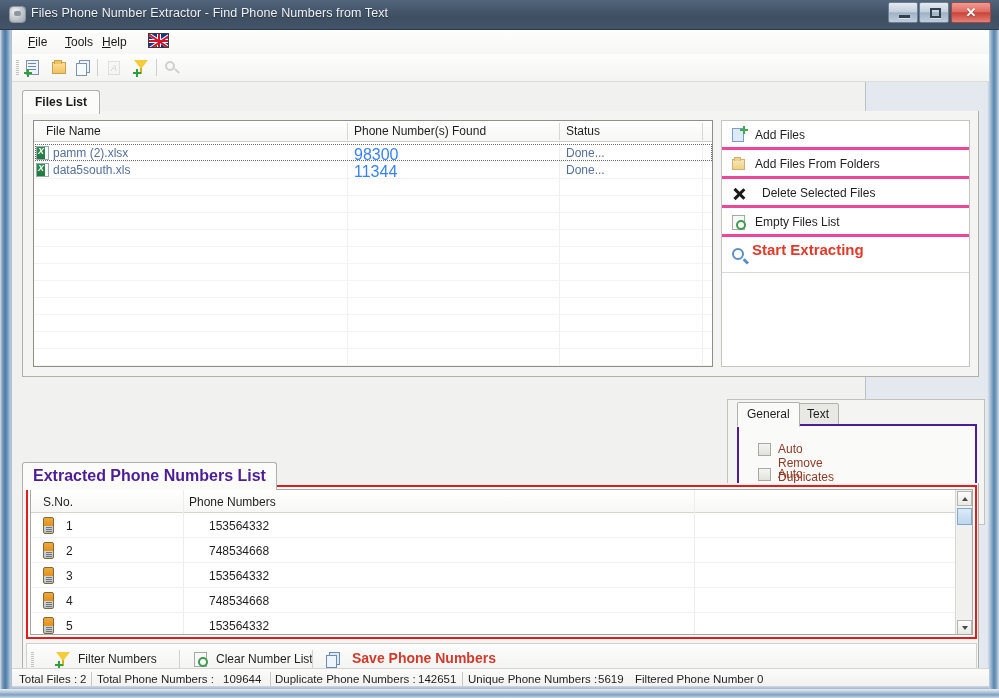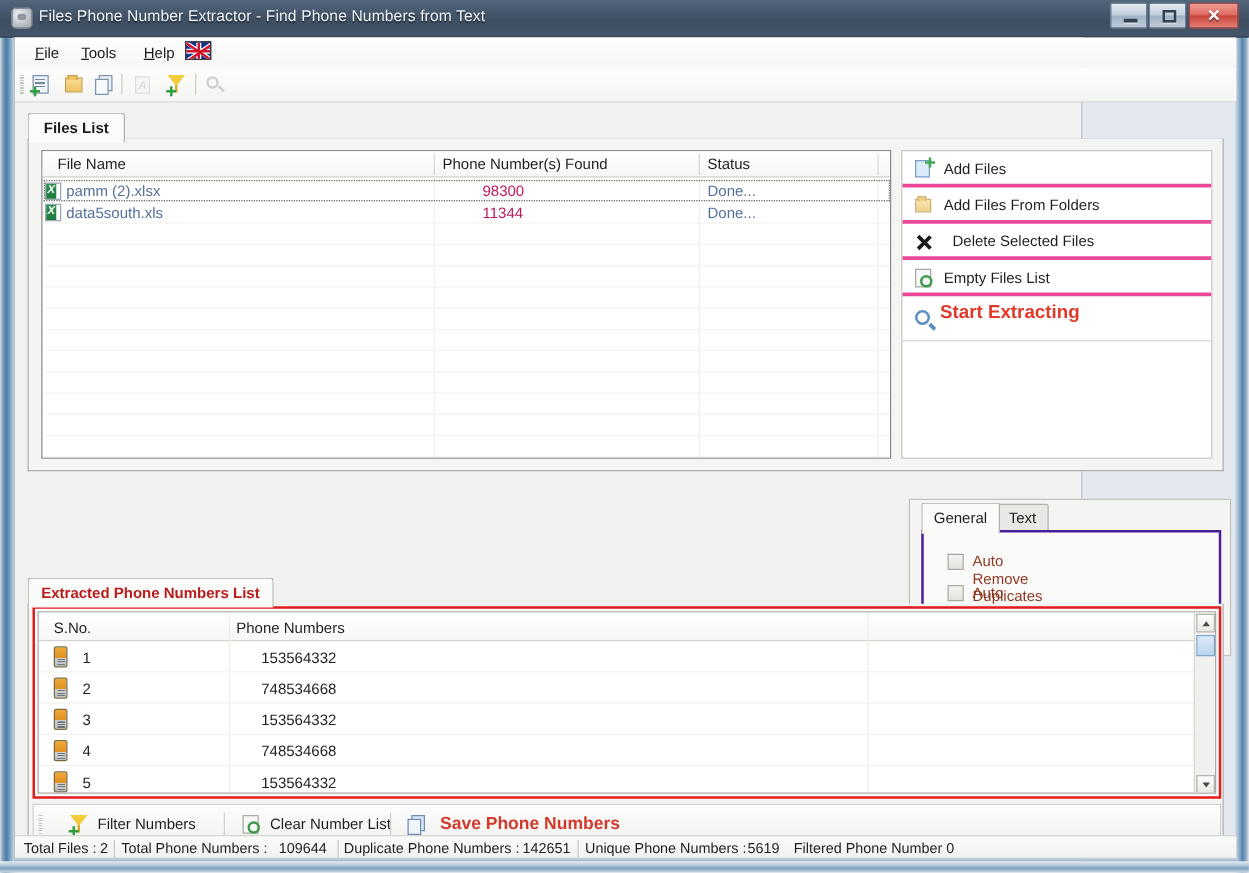--- a/index.html
+++ b/index.html
@@ -104,21 +104,21 @@
     position: absolute; left: 0; top: 0; width: 977px; height: 24px;
     background: linear-gradient(to bottom, #fefefe 0%, #f6f6f4 100%);
   }
   .menu-item {
     position: absolute; top: 4px; font-size: 12px; color: #1a1a1a;
     padding: 1px 5px; cursor: default;
   }
   .menu-item u { text-decoration: underline; }
   #m-file { left: 11px; }
   #m-tools { left: 48px; }
-  #m-help { left: 98px; }
+  #m-help { left: 85px; }
   #flag-icon {
     position: absolute; left: 136px; top: 3px; width: 21px; height: 15px;
     background: #10338f;
     border: 1px solid #3a3a3a;
     overflow: hidden;
   }
   #flag-icon i { position: absolute; display: block; }
   .fx1 { left: -3px; top: 6px; width: 28px; height: 3px; background: #fff; transform: rotate(34deg); }
   .fx2 { left: -3px; top: 6px; width: 28px; height: 3px; background: #fff; transform: rotate(-34deg); }
   .fx3 { left: -3px; top: 6.5px; width: 28px; height: 2px; background: #cf142b; transform: rotate(34deg); }
@@ -249,21 +249,21 @@
   }
   .fg-row {
     position: absolute; left: 0; width: 680px; height: 17px;
   }
   .fg-rowline {
     position: absolute; left: 0; width: 680px; height: 1px; background: #f4f4f2;
   }
   .fg-file {
     position: absolute; font-size: 12px; color: #53709b;
   }
-  .fg-num { position: absolute; font-size: 12px; color: #be185d; margin-left: 32px; }
+  .fg-num { position: absolute; font-size: 16px; color: #3b82f6; }
   .fg-status { position: absolute; font-size: 12px; color: #53709b; }
   .xls-icon {
     position: absolute; width: 13px; height: 14px;
     background: #ffffff; border: 1px solid #9aa7b5;
   }
   .xls-icon:before {
     content: ""; position: absolute; left: 0px; top: 0px;
     width: 8px; height: 12px;
     background: linear-gradient(to bottom, #2f8f4e 0%, #1e7a3e 100%);
   }
@@ -374,21 +374,21 @@
   }
   .chk-label {
     position: absolute; left: 20px; top: 0px;
     font-size: 12px; color: #8f3a26;
   }
 
   
   #ext-tab {
     position: absolute; left: 10px; top: 432px;
     padding: 4px 10px 5px 10px;
-    font-size: 12px; font-weight: bold; color: #b91c1c;
+    font-size: 16px; font-weight: bold; color: #4c1d95;
     background: #fbfbfa;
     border: 1px solid #b0b0aa; border-bottom: none;
     border-radius: 3px 3px 0 0;
     z-index: 3;
   }
   #ext-panel {
     position: absolute; left: 10px; top: 453px;
     width: 957px; height: 196px;
     background: #f4f4f2;
     border: 1px solid #b0b0aa; border-top: none;

